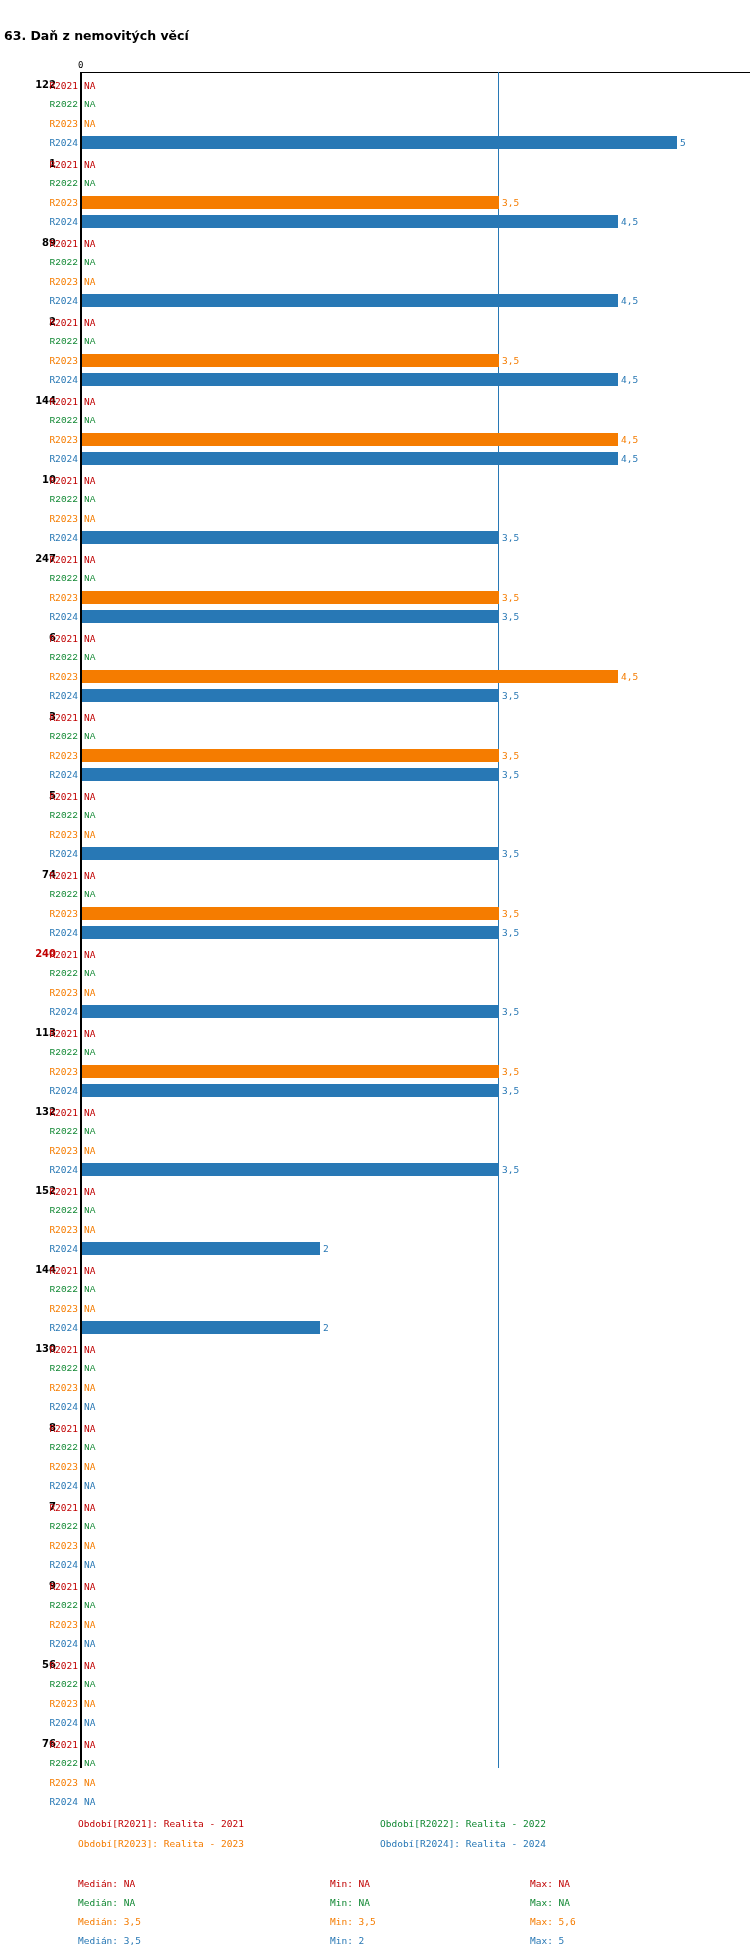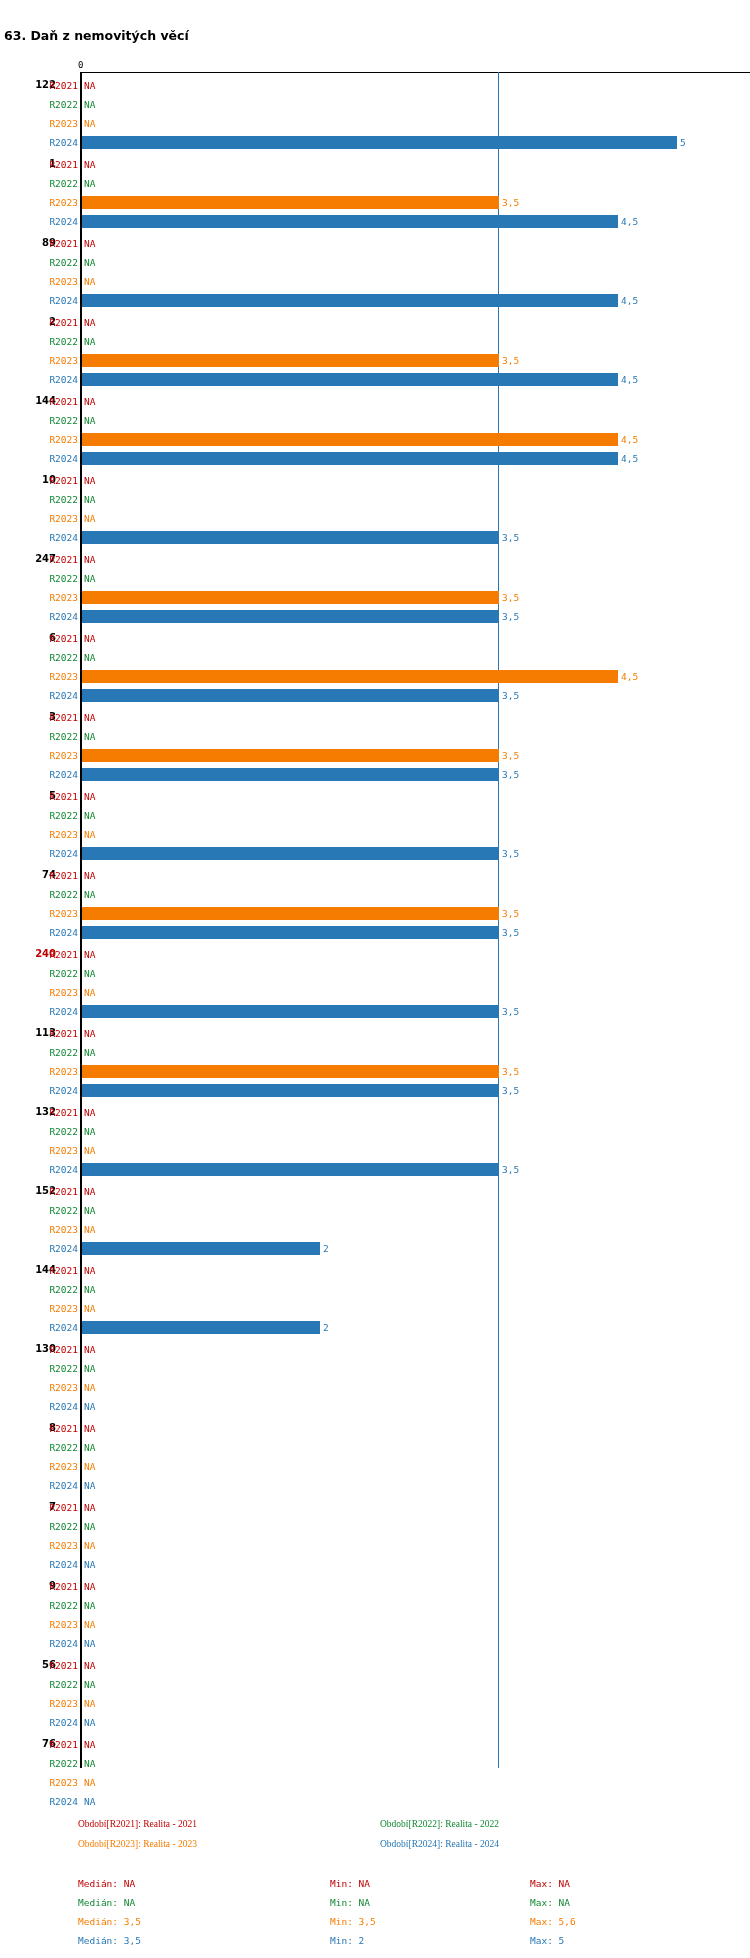--- a/index.html
+++ b/index.html
@@ -126,34 +126,33 @@
   .na-value {
     position: absolute;
     left: 84px;
     top: 2px;
     font-size: 9.5px;
     line-height: 11px;
     white-space: nowrap;
   }
 
   .c2021 { color: #c00000; }
-  .c2022 { color: #118833; }
+  .c2022 { color: #118833; font-family: Liberation Mono, monospace; }
   .c2023 { color: #f57c00; }
   .c2024 { color: #2878b5; }
   .b2023 { background: #f57c00; }
   .b2024 { background: #2878b5; }
 
   
   #legend {
     position: absolute;
     left: 0;
     top: 1818px;
     width: 750px;
     height: 58px;
-    font-family: Liberation Serif, serif;
   }
   .legend-item {
     position: absolute;
     font-size: 9.5px;
     line-height: 12px;
     white-space: nowrap;
   }
 
   
   #stats {

